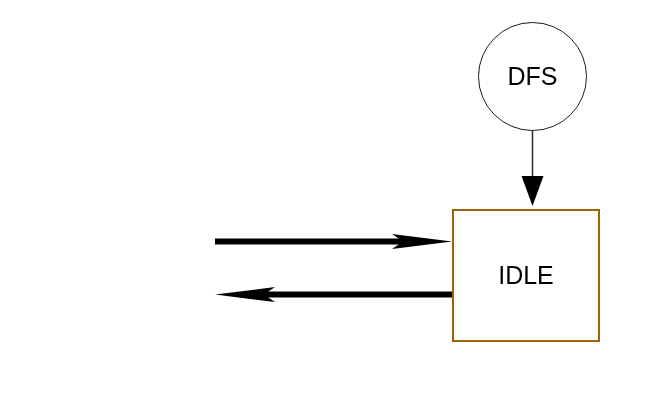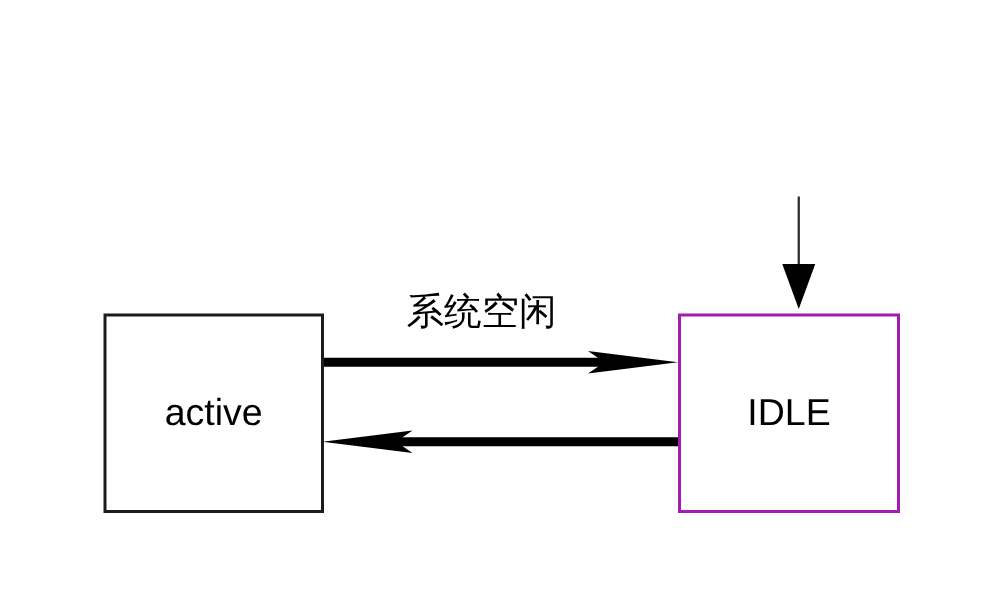--- a/index.html
+++ b/index.html
@@ -46,21 +46,21 @@
     top: 209px;
     width: 147px;
     height: 133px;
     border: 2px solid #1c1c1c;
   }
   .node-idle {
     left: 452px;
     top: 209px;
     width: 148px;
     height: 133px;
-    border: 2px solid #a21caf;
+    border: 2px solid #a16207;
   }
   .edge-label {
     position: absolute;
     font-size: 25px;
     line-height: 1;
     white-space: nowrap;
     transform: translateX(-50%);
     color: #000000;
   }
   .edge-label-top {
@@ -88,25 +88,24 @@
       <rect x="215" y="238.5" width="190" height="6" fill="#000000"></rect>
       <polygon points="452,241.5 392,234 403,241.5 392,249" fill="#000000"></polygon>
     </g>
 
     <g>
       <rect x="262" y="291.5" width="190" height="6" fill="#000000"></rect>
       <polygon points="215,294.5 275,287 264,294.5 275,302" fill="#000000"></polygon>
     </g>
   </svg>
 
+  <div class="node node-circle">
+    <span>DFS</span>
+  </div>
 
-  <div class="node node-active">
-    <span>active</span>
-  </div>
 
   <div class="node node-idle">
     <span>IDLE</span>
   </div>
 
-  <div class="edge-label edge-label-top">系统空闲</div>
 
 
 </div>
 
 </body></html>

